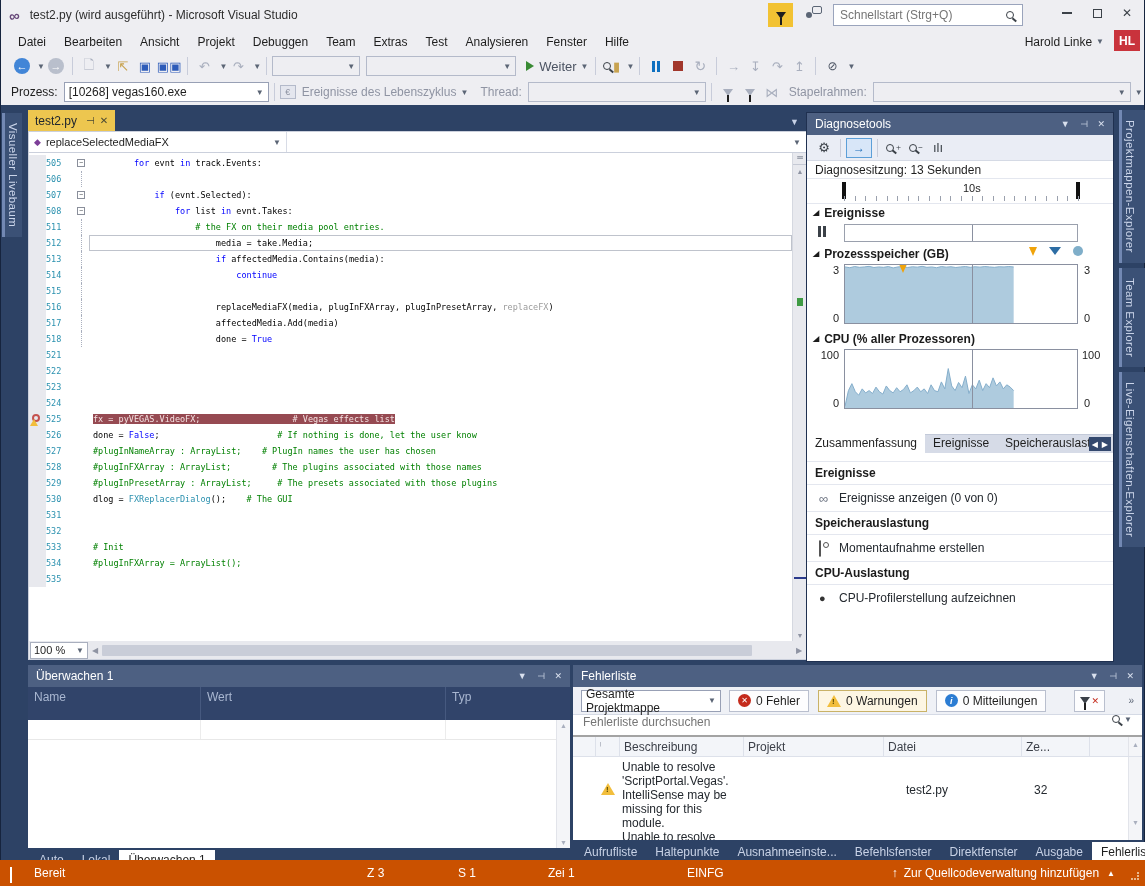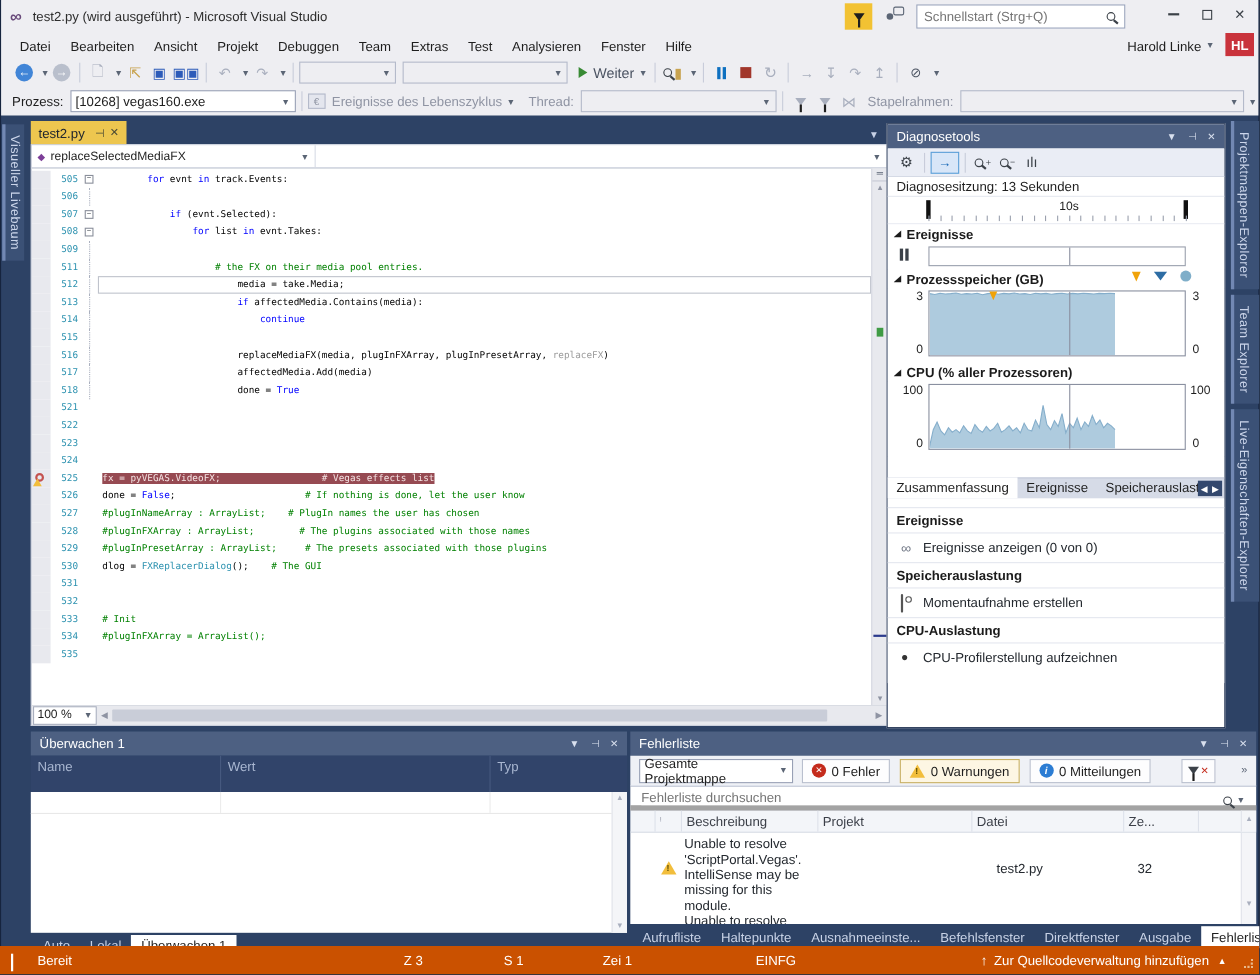--- a/index.html
+++ b/index.html
@@ -54,21 +54,21 @@
   .etab .x{font-size:10px;color:#4A4A33}
   .ecorner{position:absolute;right:8px;bottom:4px;color:#C7D1E6;font-size:9px}
   .navbar{height:22px;background:#fff;border:1px solid #CBD0DC;display:flex}
   .ncombo{display:flex;align-items:center;height:100%;padding:0 5px;border-right:1px solid #D8DCE6}
   .methodicon{color:#7D3E98;font-size:9px;margin-right:5px}
   .ncombo .lbl{font-size:11px;color:#1E1E1E;flex:1}
   .codewrap{position:relative;height:488px;background:#fff;overflow:hidden;border-left:1px solid #CBD0DC}
   .codelines{position:absolute;left:0;top:2px;right:15px;bottom:0;overflow:hidden}
   .cl{display:flex;height:16px;line-height:16px;white-space:pre}
   .clbp{width:17px;background:#E8E9EE;position:relative;flex:none}
-  .clln{width:29px;flex:none;text-align:right;padding-right:4px;color:#2B91AF;font:8.5px "DejaVu Sans Mono",monospace;line-height:16px}
+  .clln{width:29px;flex:none;padding-right:4px;color:#2B91AF;font:8.5px "DejaVu Sans Mono",monospace;line-height:16px}
   .clfd{width:14px;flex:none;position:relative}
   .cltx{flex:1;font:8.5px "DejaVu Sans Mono",monospace;line-height:16px;padding-left:4px}
   .cl.cur .cltx{outline:1px solid #BFC3CC;outline-offset:-1px}
   .tk-k{color:#0000FF}.tk-c{color:#008000}.tk-p{color:#000}.tk-g{color:#9B9B9B}.tk-t{color:#2B91AF}
   .bphl{background:#964A52;color:#F4E3E3}
   .bphl .tk-h{color:#F4E3E3}
   .foldbox{position:absolute;left:2px;top:4px;width:8px;height:8px;border:1px solid #8A8F9B;background:#fff;color:#3B4148;font-size:7px;line-height:6px;text-align:center}
   .foldline{position:absolute;left:6px;top:0;height:100%;border-left:1px dotted #A9AFBE}
   .bpring{position:absolute;left:3px;top:3px;width:8px;height:8px;border:2px solid #C4524F;border-radius:50%}
   .bpwarn{position:absolute;left:1px;top:8px;width:0;height:0;border-left:4px solid transparent;border-right:4px solid transparent;border-bottom:7px solid #F2BE3C}
@@ -132,21 +132,21 @@
   .btab{padding:3px 9px;color:#C8D2E6;font-size:12px}
   .btab.on{background:#fff;color:#1E1E1E}
   
   .etool{height:28px;background:#EFF1F6;display:flex;align-items:center;padding:0 8px;border-bottom:1px solid #D5DAE5;position:relative}
   .ebtn{height:22px;border:1px solid #B9BfCE;background:#FDFDFE;display:flex;align-items:center;padding:0 8px;margin-right:9px;color:#1E1E1E}
   .ebtn.on{background:#FDF6E3;border-color:#C9B267}
   .errico{width:13px;height:13px;border-radius:50%;background:#C42B1C;color:#fff;font-size:8px;display:flex;align-items:center;justify-content:center;margin-right:5px}
   .warnico{width:0;height:0;border-left:7px solid transparent;border-right:7px solid transparent;border-bottom:12px solid #F2BE3C;position:relative;margin-right:5px}
   .warnico::after{content:'!';position:absolute;left:-2px;top:2px;font-size:8px;font-weight:bold;color:#5B4A00}
   .infoico{width:13px;height:13px;border-radius:50%;background:#2B7CD3;color:#fff;font-size:9px;font-weight:bold;display:flex;align-items:center;justify-content:center;margin-right:5px;font-style:italic}
-  .esearch{height:22px;background:#fff;border-bottom:5px solid #a3a3a3;display:flex;align-items:flex-end;padding:0 10px}
+  .esearch{height:22px;background:#fff;border-bottom:2px solid #a3a3a3;display:flex;align-items:flex-start;padding:0 10px}
   .esearch input{flex:1;border:none;outline:none;font-size:12px;color:#444;font-family:"Liberation Sans",sans-serif}
   .egridhead{height:20px;display:flex;background:#F3F5F9;border-bottom:1px solid #DDE1EA;color:#3B3F48}
   .ehc{padding:3px 0 0 4px;border-right:1px solid #DDE1EA;font-size:12px}
   .egridbody{position:relative;background:#fff;height:83px;overflow:hidden}
   .erow{display:flex;color:#24292F;font-size:12px}
   .edesc{line-height:14px;padding:3px 2px}
   .escroll{position:absolute;right:0;top:0;bottom:0;width:14px;background:#F4F5F8;border-left:1px solid #E2E4EA}
   
   .status{position:absolute;left:0;top:860px;width:1145px;height:26px;background:#CA5100;color:#fff;display:flex;align-items:center}
   .sitem{position:absolute;font-size:12px;color:#fff}
@@ -311,21 +311,20 @@
       <div class="ncombo" style="flex:1;border-right:none;justify-content:flex-end">
         <span class="caret">▼</span>
       </div>
     </div>
     <div class="codewrap">
       <div class="codelines">
           <div class="cl"><div class="clbp"></div><div class="clln">505</div><div class="clfd"><span class="foldbox">−</span></div><div class="cltx">        <span class="tk-k">for</span><span class="tk-p"> evnt </span><span class="tk-k">in</span><span class="tk-p"> track.Events:</span></div></div>
           <div class="cl"><div class="clbp"></div><div class="clln">506</div><div class="clfd"><span class="foldline"></span></div><div class="cltx"></div></div>
           <div class="cl"><div class="clbp"></div><div class="clln">507</div><div class="clfd"><span class="foldbox">−</span></div><div class="cltx">            <span class="tk-k">if</span><span class="tk-p"> (evnt.Selected):</span></div></div>
           <div class="cl"><div class="clbp"></div><div class="clln">508</div><div class="clfd"><span class="foldbox">−</span></div><div class="cltx">                <span class="tk-k">for</span><span class="tk-p"> list </span><span class="tk-k">in</span><span class="tk-p"> evnt.Takes:</span></div></div>
-          <div class="cl"><div class="clbp"></div><div class="clln">509</div><div class="clfd"><span class="foldline"></span></div><div class="cltx"></div></div>
           <div class="cl"><div class="clbp"></div><div class="clln">511</div><div class="clfd"><span class="foldline"></span></div><div class="cltx">                    <span class="tk-c"># the FX on their media pool entries.</span></div></div>
           <div class="cl cur"><div class="clbp"></div><div class="clln">512</div><div class="clfd"><span class="foldline"></span></div><div class="cltx">                        <span class="tk-p">media = take.Media;</span></div></div>
           <div class="cl"><div class="clbp"></div><div class="clln">513</div><div class="clfd"><span class="foldline"></span></div><div class="cltx">                        <span class="tk-k">if</span><span class="tk-p"> affectedMedia.Contains(media):</span></div></div>
           <div class="cl"><div class="clbp"></div><div class="clln">514</div><div class="clfd"><span class="foldline"></span></div><div class="cltx">                            <span class="tk-k">continue</span></div></div>
           <div class="cl"><div class="clbp"></div><div class="clln">515</div><div class="clfd"><span class="foldline"></span></div><div class="cltx"></div></div>
           <div class="cl"><div class="clbp"></div><div class="clln">516</div><div class="clfd"><span class="foldline"></span></div><div class="cltx">                        <span class="tk-p">replaceMediaFX(media, plugInFXArray, plugInPresetArray, </span><span class="tk-g">replaceFX</span><span class="tk-p">)</span></div></div>
           <div class="cl"><div class="clbp"></div><div class="clln">517</div><div class="clfd"><span class="foldline"></span></div><div class="cltx">                        <span class="tk-p">affectedMedia.Add(media)</span></div></div>
           <div class="cl"><div class="clbp"></div><div class="clln">518</div><div class="clfd"><span class="foldline"></span></div><div class="cltx">                        <span class="tk-p">done = </span><span class="tk-k">True</span></div></div>
           <div class="cl"><div class="clbp"></div><div class="clln">521</div><div class="clfd"></div><div class="cltx"></div></div>
           <div class="cl"><div class="clbp"></div><div class="clln">522</div><div class="clfd"></div><div class="cltx"></div></div>

